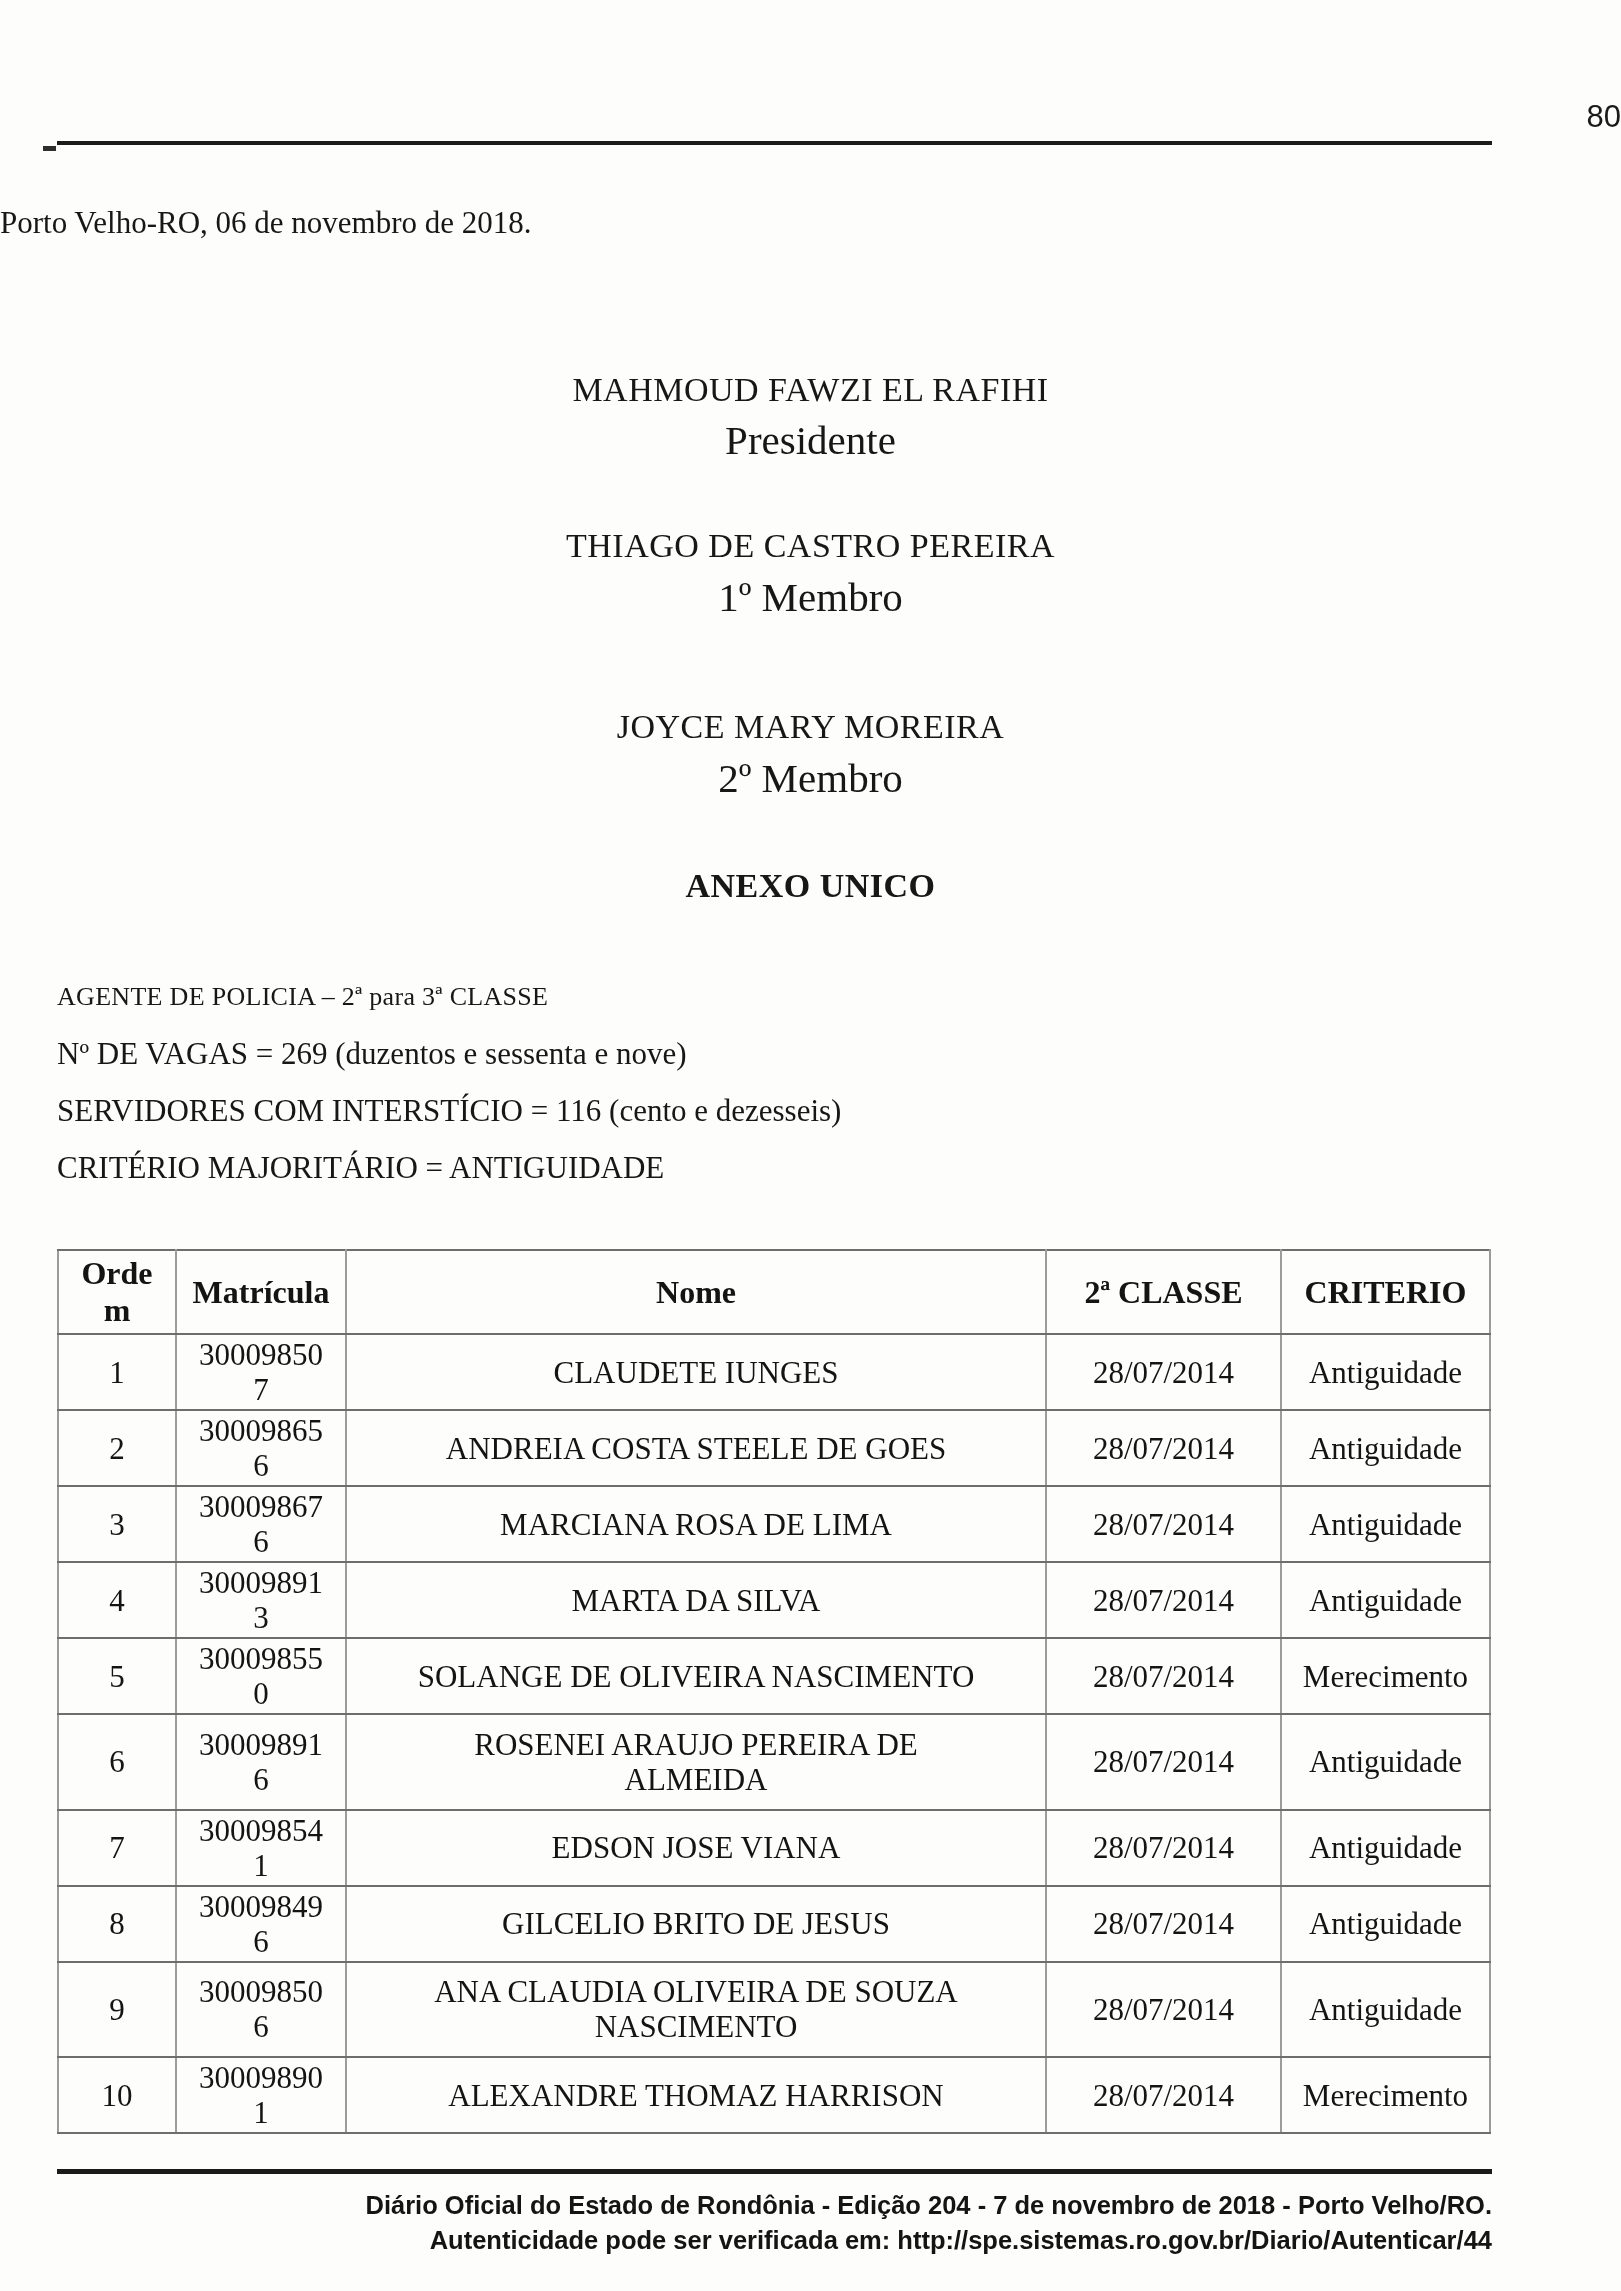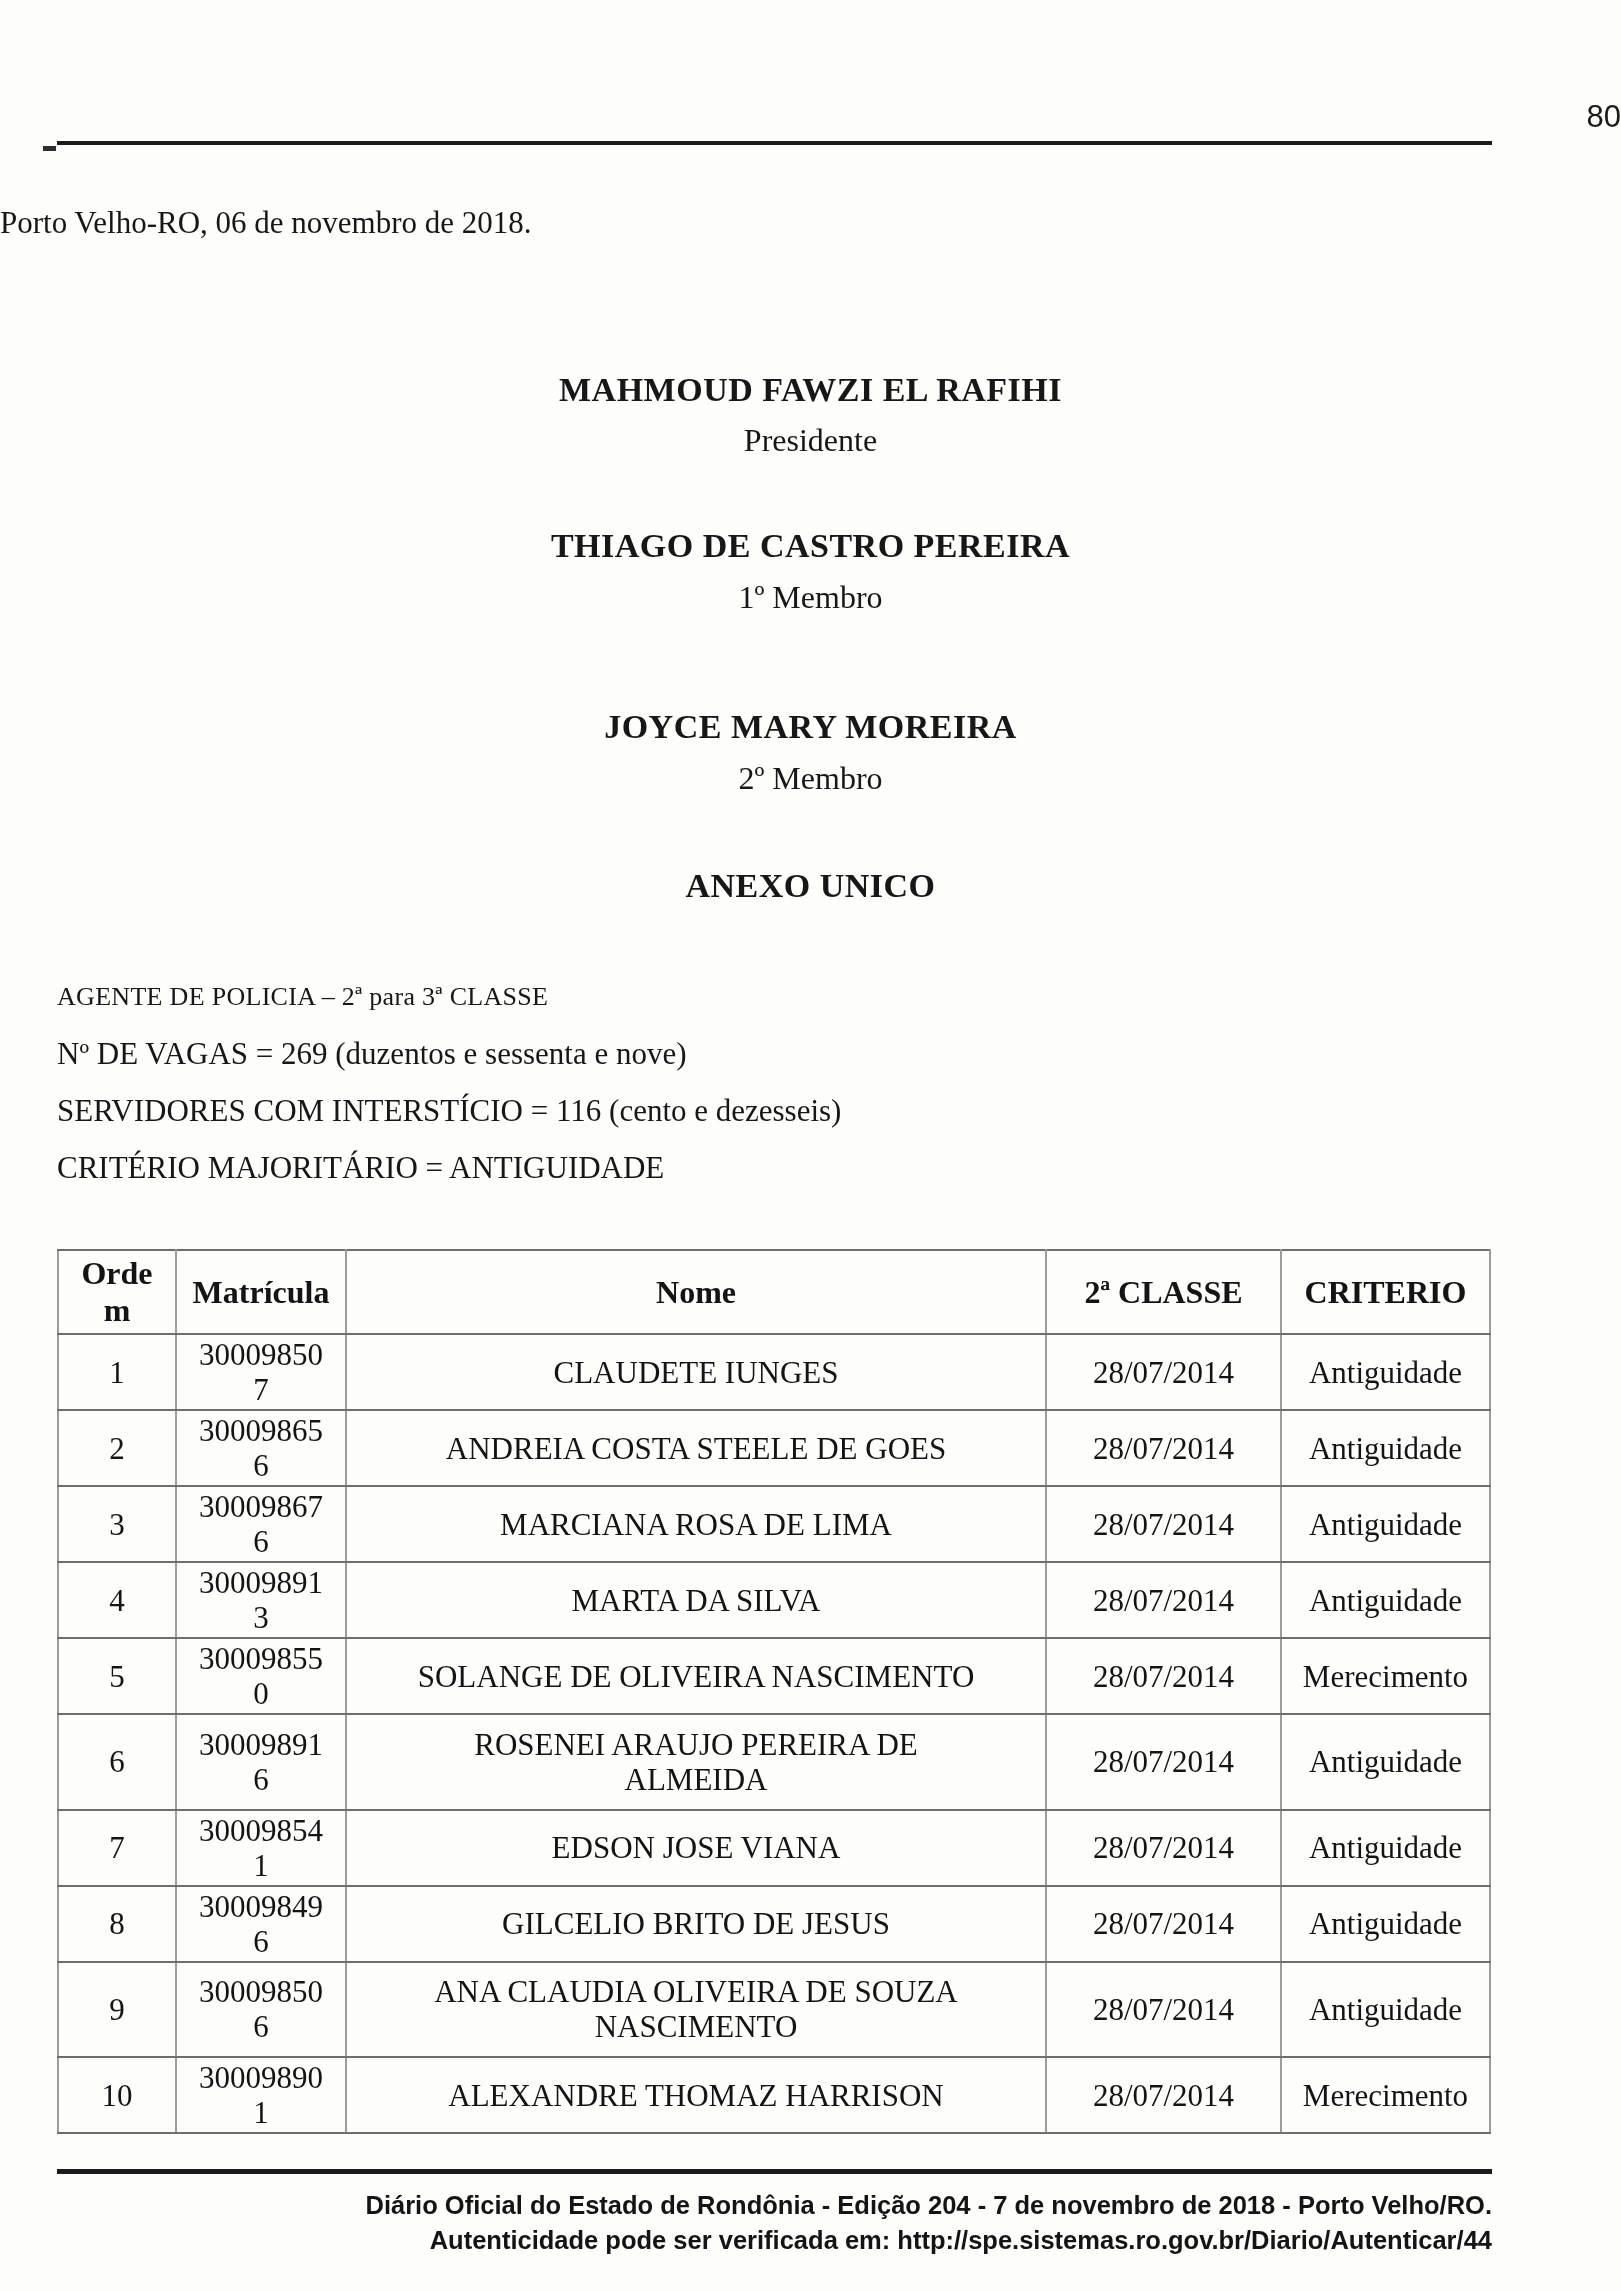--- a/index.html
+++ b/index.html
@@ -34,27 +34,27 @@
   }
 
   .dateline {
     margin-top:57px;
     text-align:left;
     font-size:31px; line-height:41px;
   }
 
   .sig-name {
     text-align:center;
-    font-weight:bold;
+    font-weight:normal;
     font-size:34px; line-height:43px;
     letter-spacing:0.5px;
   }
   .sig-role {
     text-align:center;
-    font-size:32px; line-height:41px;
+    font-size:41px; line-height:41px;
   }
   .mt-sig1 { margin-top:125px; }
   .mt-role { margin-top:9.8px; }
   .mt-sig2 { margin-top:63px; }
   .mt-sig3 { margin-top:87px; }
 
   .annex-title {
     margin-top:65px;
     text-align:center;
     font-weight:bold;

